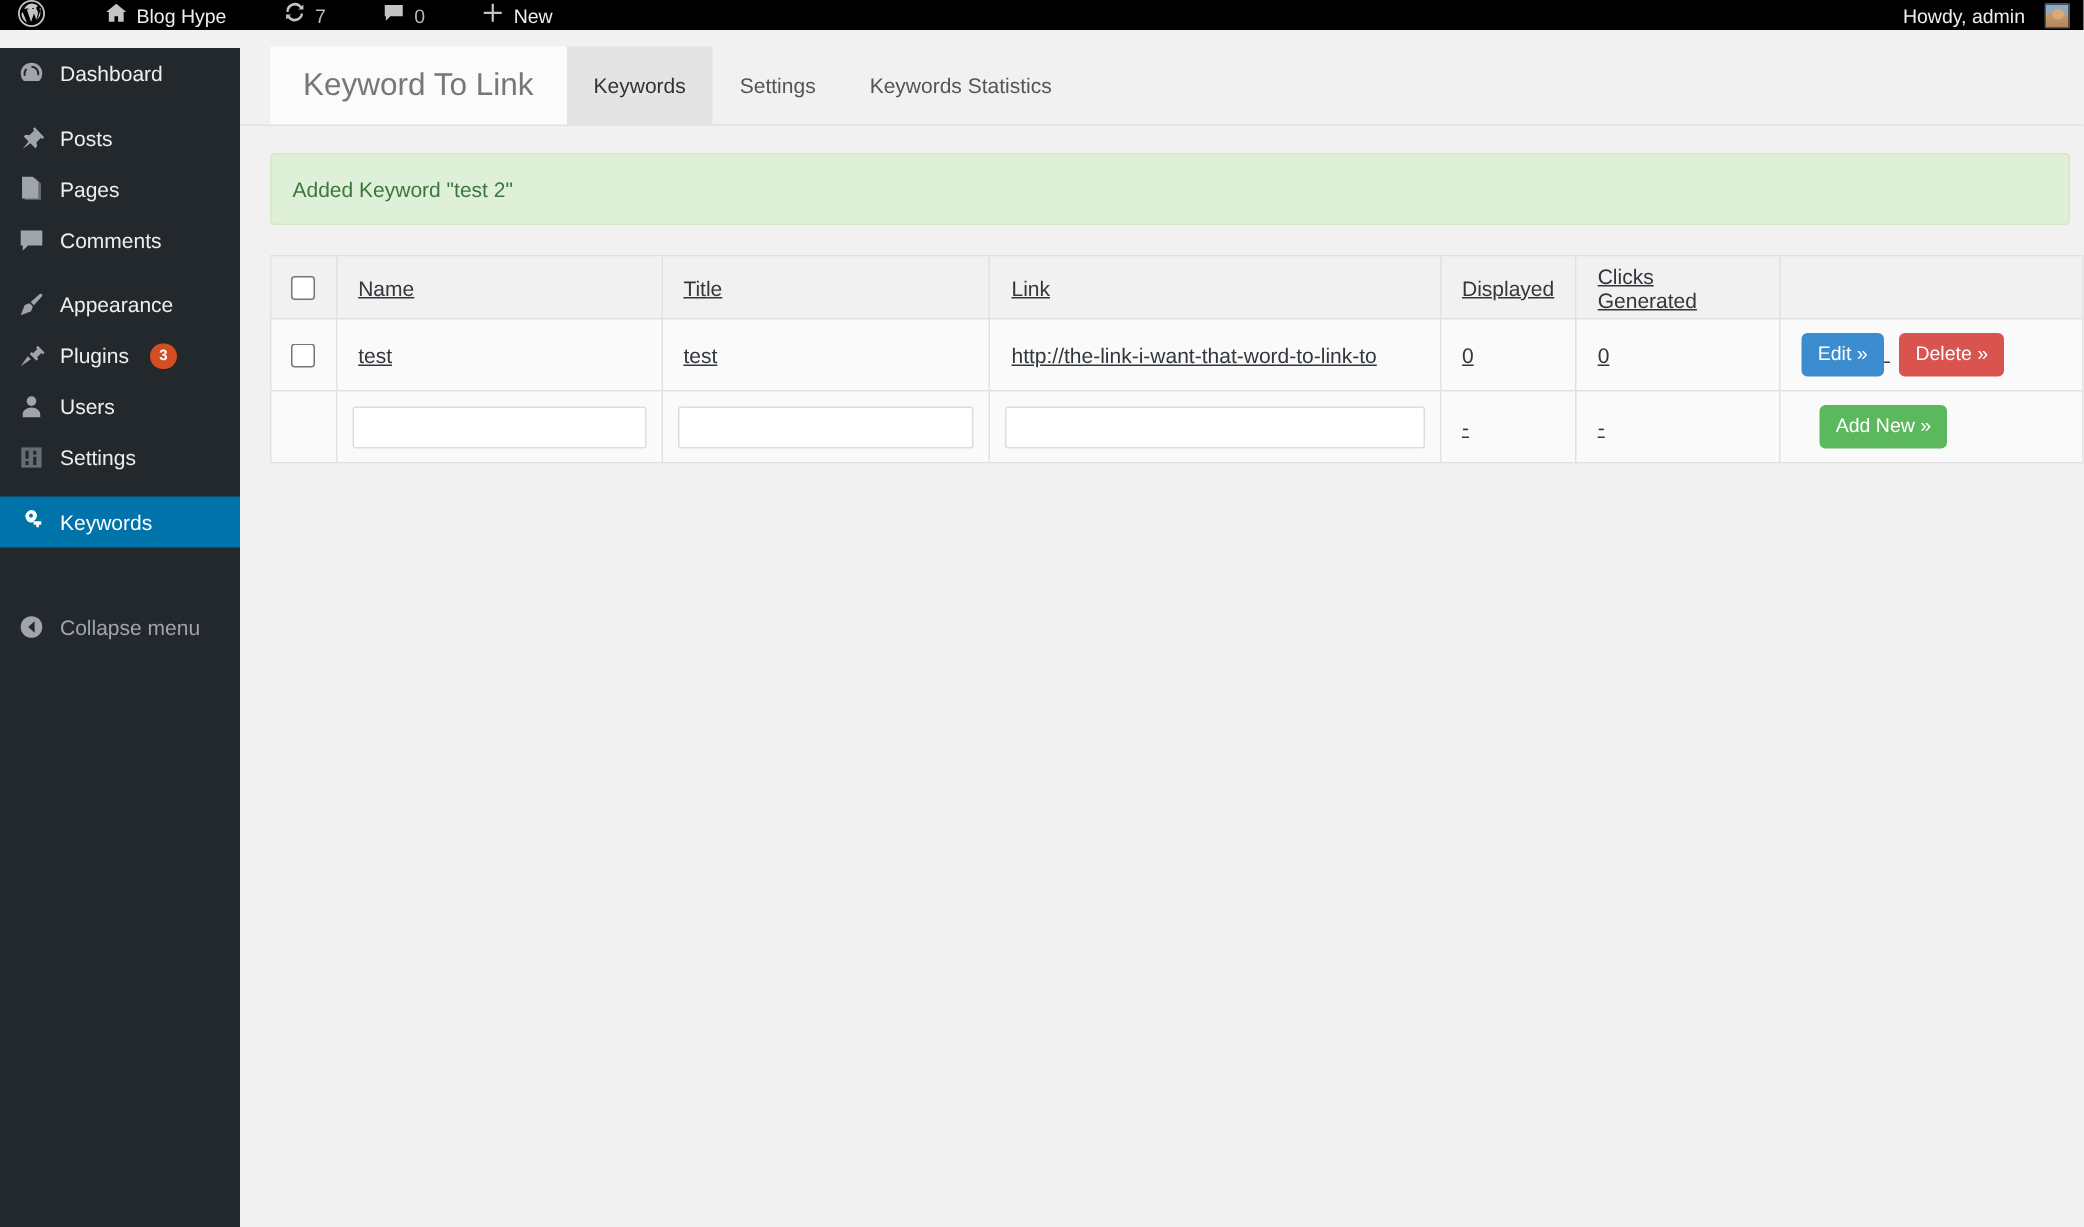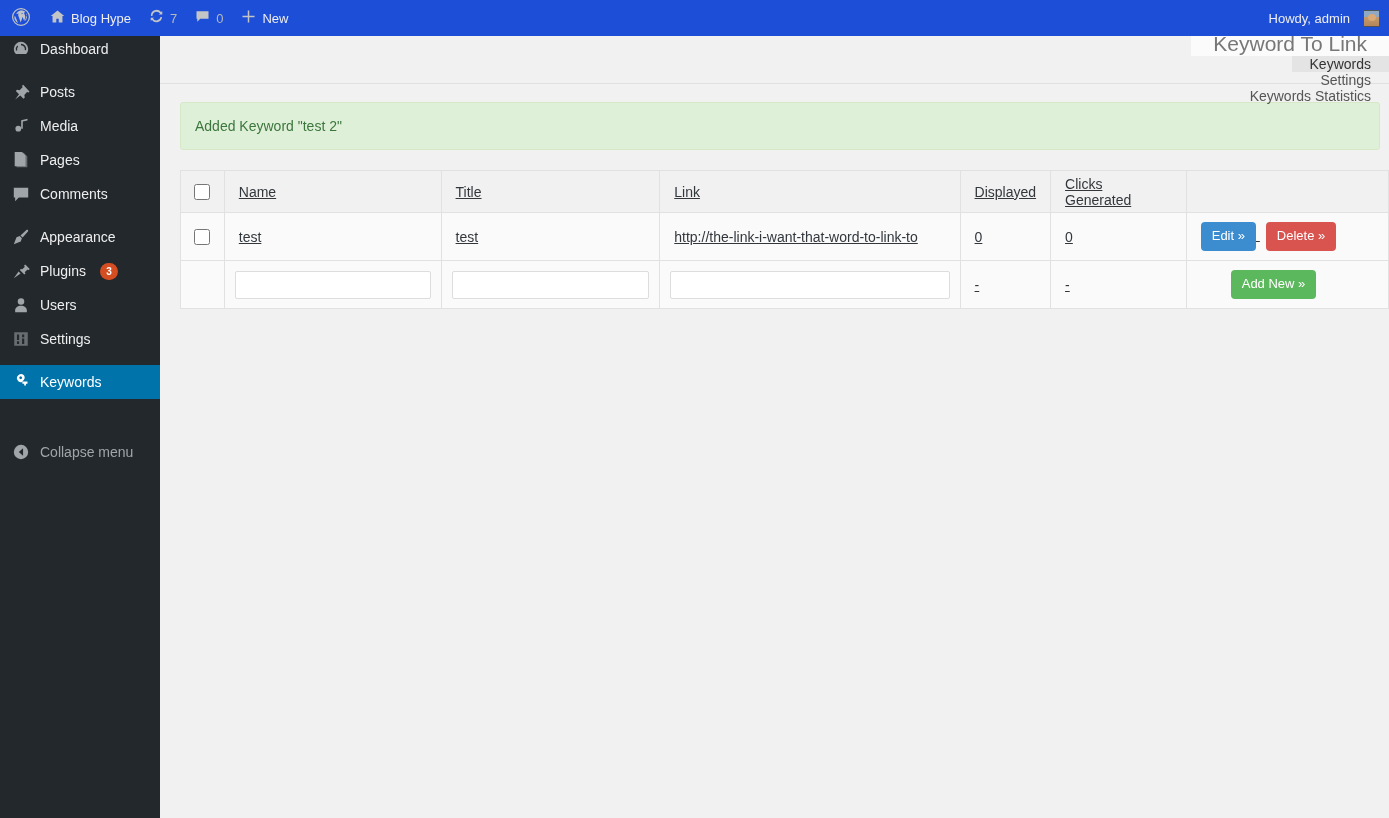--- a/index.html
+++ b/index.html
@@ -7,26 +7,27 @@
     margin: 0; padding: 0;
     width: 1389px; height: 818px;
     overflow: hidden;
     font-family: "Liberation Sans", sans-serif;
     background: #f1f1f1;
   }
 
   
   #adminbar {
     position: absolute; top: 0; left: 0;
-    width: 1389px; height: 36px;
-    background: #1d4ed8;
+    width: 1389px; height: 20px;
+    background: #000000;
     color: #eee;
     font-size: 13px;
     display: flex; align-items: center;
     z-index: 50;
+    gap: 20px;
   }
   .ab-item {
     display: flex; align-items: center;
     height: 32px; padding: 0 9px;
     color: #eee; gap: 6px;
     cursor: pointer; white-space: nowrap;
   }
   .ab-logo { padding: 0 10px 0 11px; }
   .ab-right { margin-left: auto; display: flex; align-items: center; }
   .ab-count { color: #b4b9be; font-size: 13px; }
@@ -96,21 +97,20 @@
     background: #f1f1f1;
   }
 
   
   #tabrow {
     display: flex; align-items: flex-end;
     height: 52px;
     padding-left: 20px;
     border-bottom: 1px solid #e0e0e0;
     background: #f1f1f1;
-    flex-direction: column;
   }
   .brandtab {
     height: 52px;
     display: flex; align-items: center;
     padding: 0 22px;
     font-size: 21px; font-weight: normal;
     color: #777;
     background: #fbfbfb;
   }
   .navtab {
@@ -188,21 +188,21 @@
     display: inline-block;
     padding: 6px 11px;
     border: none; border-radius: 4px;
     color: #fff; font-size: 13px;
     font-family: "Liberation Sans", sans-serif;
     cursor: pointer; line-height: 1.3;
     text-decoration: none;
   }
   .btn-edit { background: #3b8dd0; }
   .btn-del { background: #d9534f; margin-left: 6px; }
-  .btn-add { background: #5cb85c; margin-left: 30px; }
+  .btn-add { background: #5cb85c; margin-left: 12px; }
 
   
   #footer {
     position: absolute; left: 0; bottom: 0;
     width: 1229px; height: 45px;
     border-top: 1px solid #dfdfdf;
     display: flex; align-items: center;
     padding: 0 20px;
     color: #777; font-size: 13px;
     font-style: italic;
@@ -276,29 +276,20 @@
 
   <div class="menu-item">
     <span class="mi-icon">
       <svg width="18" height="18" viewBox="0 0 20 20">
           <path d="M13.4 2L12 3.4l1 1-3.6 3.6-2.8-.5-1.4 1.4 3.6 3.6-4.3 5.7 5.7-4.3 3.6 3.6 1.4-1.4-.5-2.8L18 9.8l1 1L20.4 9.4z" transform="translate(-1,0)"></path>
         </svg>
     </span>
     <span>Posts</span>
   </div>
 
-  <div class="menu-item">
-    <span class="mi-icon">
-      <svg width="18" height="18" viewBox="0 0 20 20">
-          <circle cx="7" cy="13" r="3.2"></circle>
-          <path d="M10.2 13V3.5l7-1.5v2l-5.2 1.1V13z"></path>
-        </svg>
-    </span>
-    <span>Media</span>
-  </div>
 
   <div class="menu-item">
     <span class="mi-icon">
       <svg width="18" height="18" viewBox="0 0 20 20">
           <path d="M5 2h8l4 4v12H5z" fill-opacity=".55"></path>
           <path d="M3 1h8l4 4v12H3z"></path>
         </svg>
     </span>
     <span>Pages</span>
   </div>

